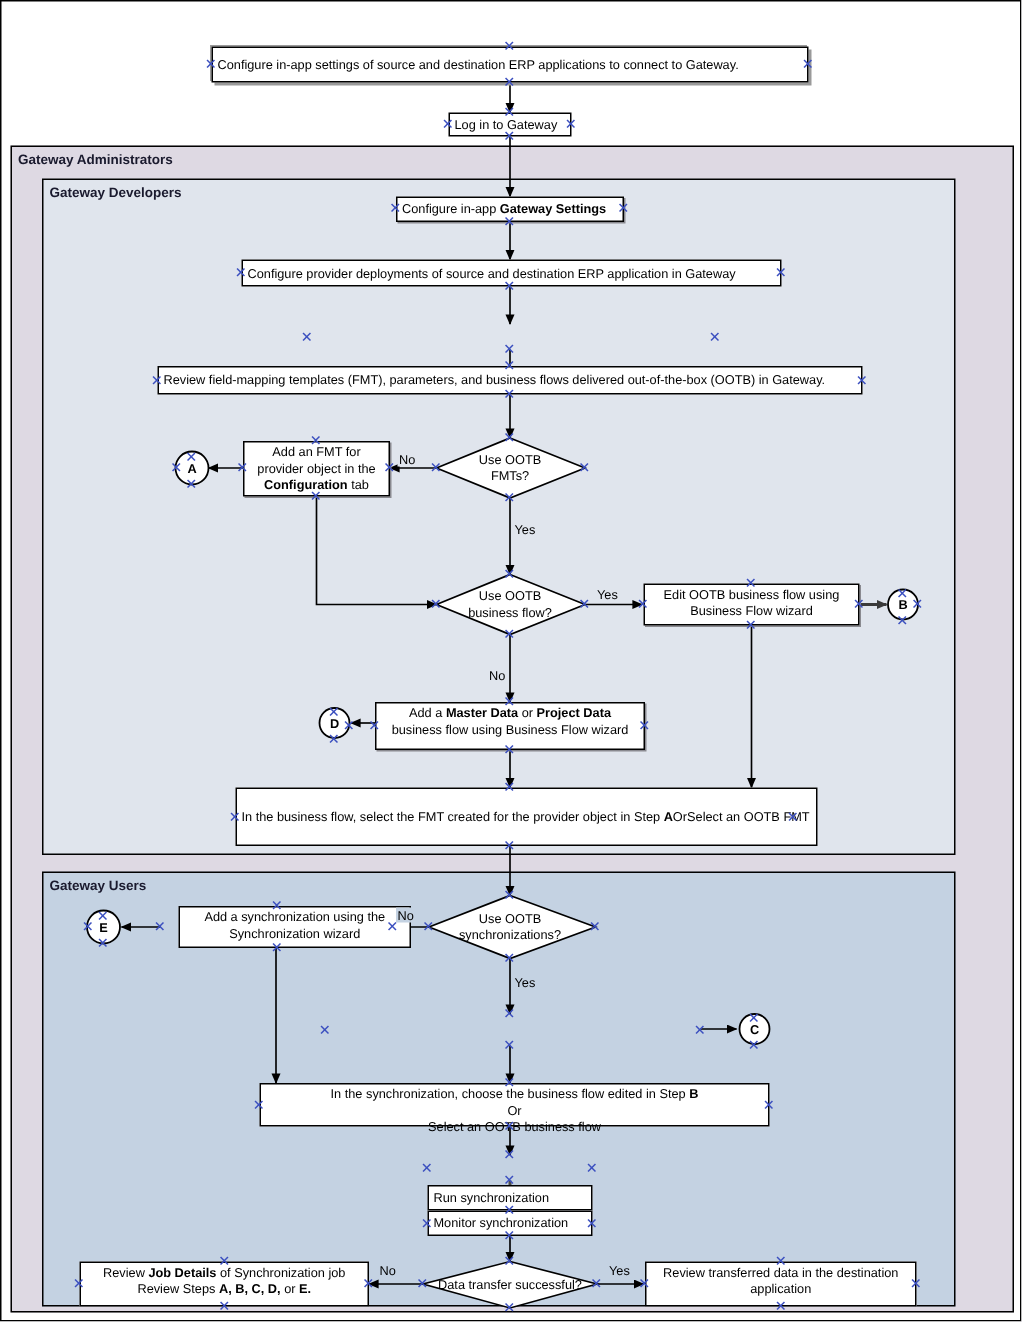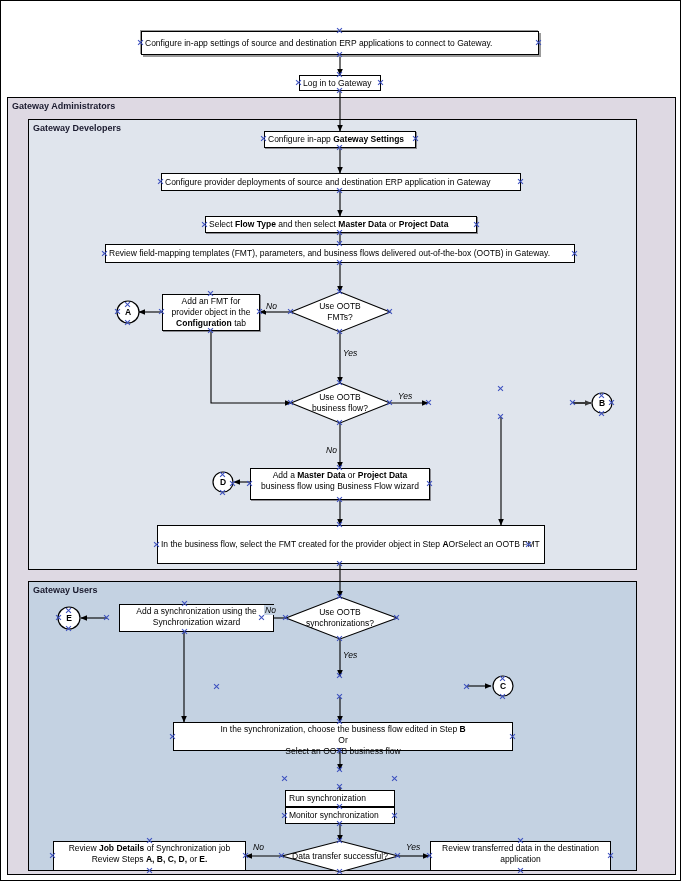--- a/index.html
+++ b/index.html
@@ -82,21 +82,20 @@
     color: #000000;
   }
   .edge-label {
     position: absolute;
     font-size: 8.5px;
     color: #000000;
     background: #ffffff;
     padding: 0 1px;
     line-height: 10px;
     white-space: nowrap;
-    font-style: italic;
   }
   .edge-label.on-dev { background: #e0e5ed; }
   .edge-label.on-usr { background: #c4d2e2; }
   .title {
     position: absolute;
     font-size: 9.5px;
     font-weight: bold;
     color: #000000;
     text-align: center;
     white-space: nowrap;
@@ -228,23 +227,20 @@
   </div>
 
   <div class="node heavy" style="left:263px; top:130px; width:152px; height:17px;">
     <span><span>Configure in-app </span><span class="b">Gateway Settings</span></span>
   </div>
 
   <div class="node" style="left:160px; top:172px; width:360px; height:18px;">
     <span>Configure provider deployments of source and destination ERP application  in Gateway</span>
   </div>
 
-  <div class="node heavy" style="left:204px; top:215px; width:272px; height:17px;">
-    <span><span>Select </span><span class="b">Flow Type</span><span> and then select </span><span class="b">Master Data</span><span> or </span><span class="b">Project Data</span></span>
-  </div>
 
   <div class="node" style="left:104px; top:243px; width:470px; height:19px;">
     <span>Review field-mapping templates (FMT), parameters, and business flows delivered out-of-the-box (OOTB) in Gateway.</span>
   </div>
 
   <div class="node heavy" style="left:161px; top:293px; width:98px; height:37px; flex-direction:column;">
     <span>Add an FMT for</span>
     <span>provider object in the</span>
     <span><span class="b">Configuration</span><span> tab</span></span>
   </div>
@@ -252,20 +248,24 @@
   <div class="diamond-label" style="left:294px; top:298px; width:90px; height:26px; flex-direction:column;">
     <span>Use OOTB</span>
     <span>FMTs?</span>
   </div>
 
   <div class="diamond-label" style="left:292px; top:389px; width:94px; height:26px; flex-direction:column;">
     <span>Use OOTB</span>
     <span>business flow?</span>
   </div>
 
+  <div class="node heavy" style="left:428px; top:388px; width:144px; height:28px; flex-direction:column;">
+    <span>Edit OOTB business flow using</span>
+    <span>Business Flow wizard</span>
+  </div>
 
   <div class="node heavy" style="left:249px; top:467px; width:180px; height:32px; flex-direction:column;">
     <span><span>Add a </span><span class="b">Master Data</span><span> or </span><span class="b">Project Data</span></span>
     <span>business flow using Business Flow wizard</span>
   </div>
 
   <div class="node" style="left:156px; top:524px; width:388px; height:39px; flex-direction:row;">
     <span><span>In the business flow, select the FMT created for the provider object in Step </span><span class="b">A</span></span>
     <span>Or</span>
     <span>Select an OOTB FMT</span>

